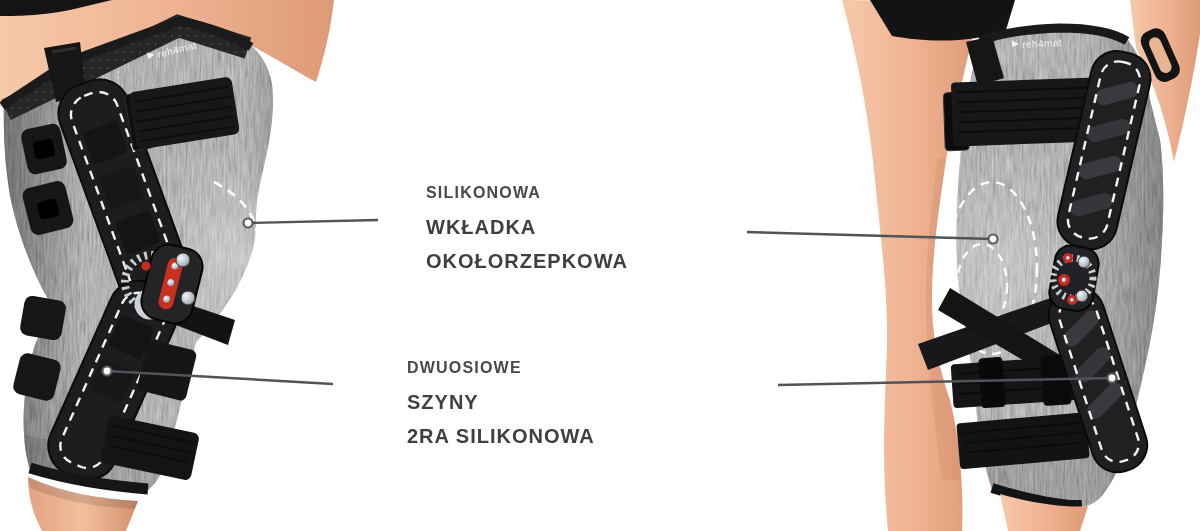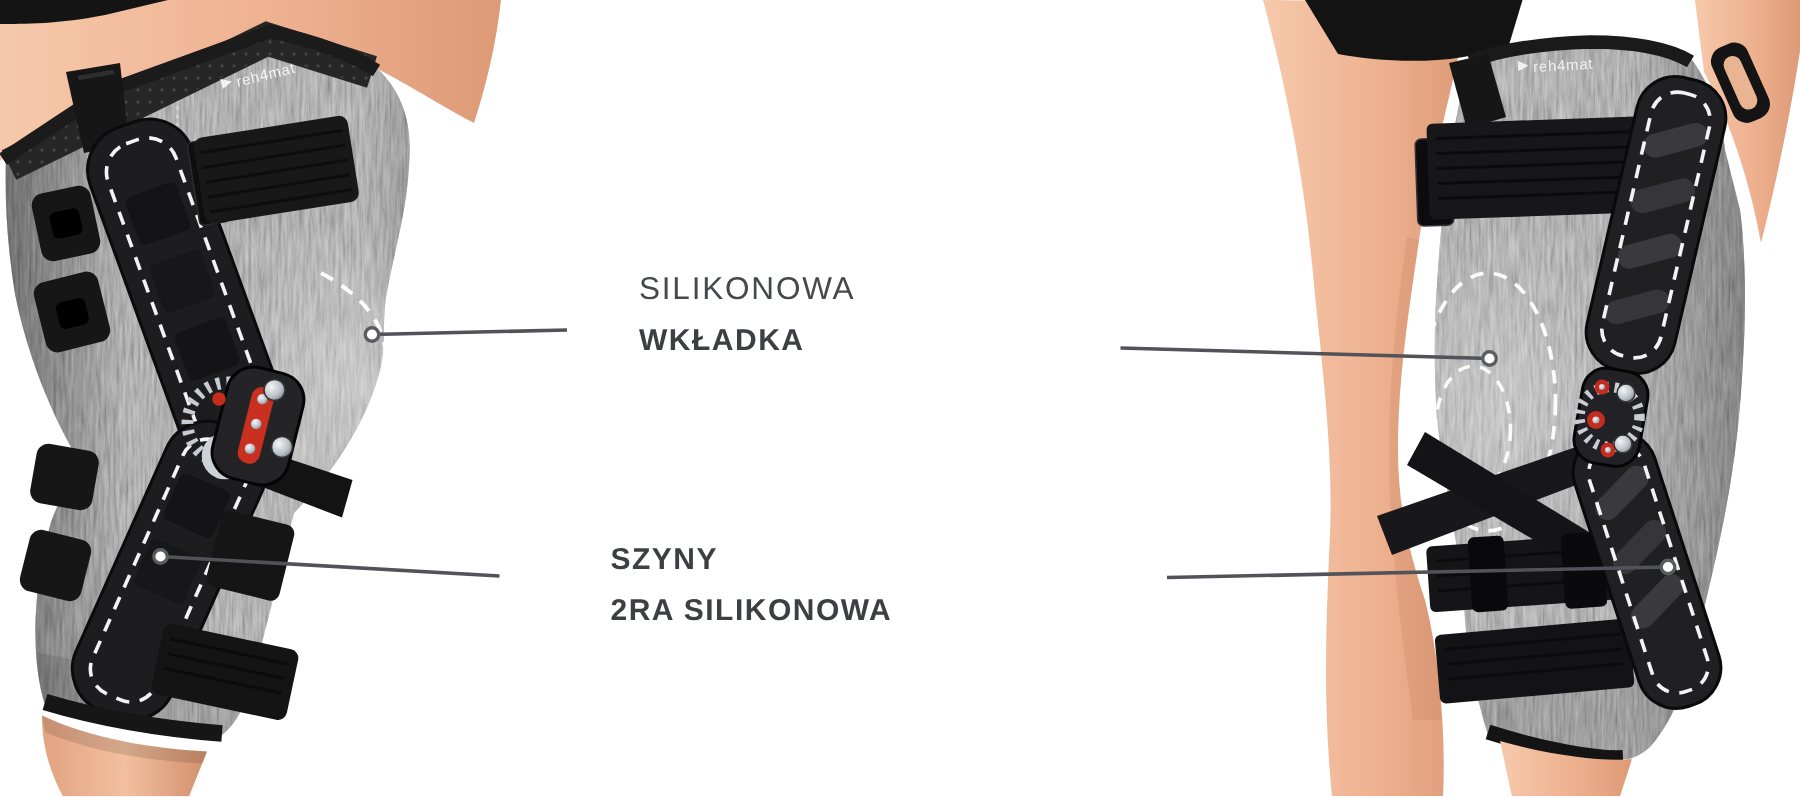--- a/index.html
+++ b/index.html
@@ -9,21 +9,21 @@
     font-family:"Liberation Sans", sans-serif;
   }
   .stage { position:relative; width:1200px; height:531px; background:#fff; overflow:hidden; }
   .scene { position:absolute; top:0; display:block; }
   .scene-left  { left:0;   width:340px; height:531px; }
   .scene-right { left:830px; width:370px; height:531px; }
   .scene svg { display:block; }
   .callout-lines { position:absolute; left:0; top:0; width:1200px; height:531px; pointer-events:none; }
   .callout { position:absolute; color:#3d3f42; }
   .callout .eyebrow {
-    font-size:21px; font-weight:400; letter-spacing:1.2px; color:#46484c;
+    font-size:16px; font-weight:700; letter-spacing:1.2px; color:#46484c;
     line-height:24px; margin-bottom:5px; white-space:nowrap;
   }
   .callout .title-line {
     font-size:20px; font-weight:700; letter-spacing:1px; line-height:34px;
     color:#3d3f42; white-space:nowrap;
   }
   .callout-1 { left:426px; top:181px; }
   .callout-2 { left:407px; top:356px; }
 </style>
 </head>
@@ -303,20 +303,22 @@
       <circle cx="248" cy="223" r="4.5"></circle>
       <circle cx="993" cy="239" r="4.5"></circle>
       <circle cx="107" cy="371" r="4.5"></circle>
       <circle cx="1112" cy="378" r="4.5"></circle>
     </g>
   </svg>
 
   <div class="callout callout-1">
     <div class="eyebrow">SILIKONOWA</div>
     <div class="title-line">WKŁADKA</div>
+    <div class="title-line">OKOŁORZEPKOWA</div>
   </div>
 
   <div class="callout callout-2">
+    <div class="eyebrow">DWUOSIOWE</div>
     <div class="title-line">SZYNY</div>
     <div class="title-line">2RA SILIKONOWA</div>
   </div>
 
 </div>
 
 </body></html>

